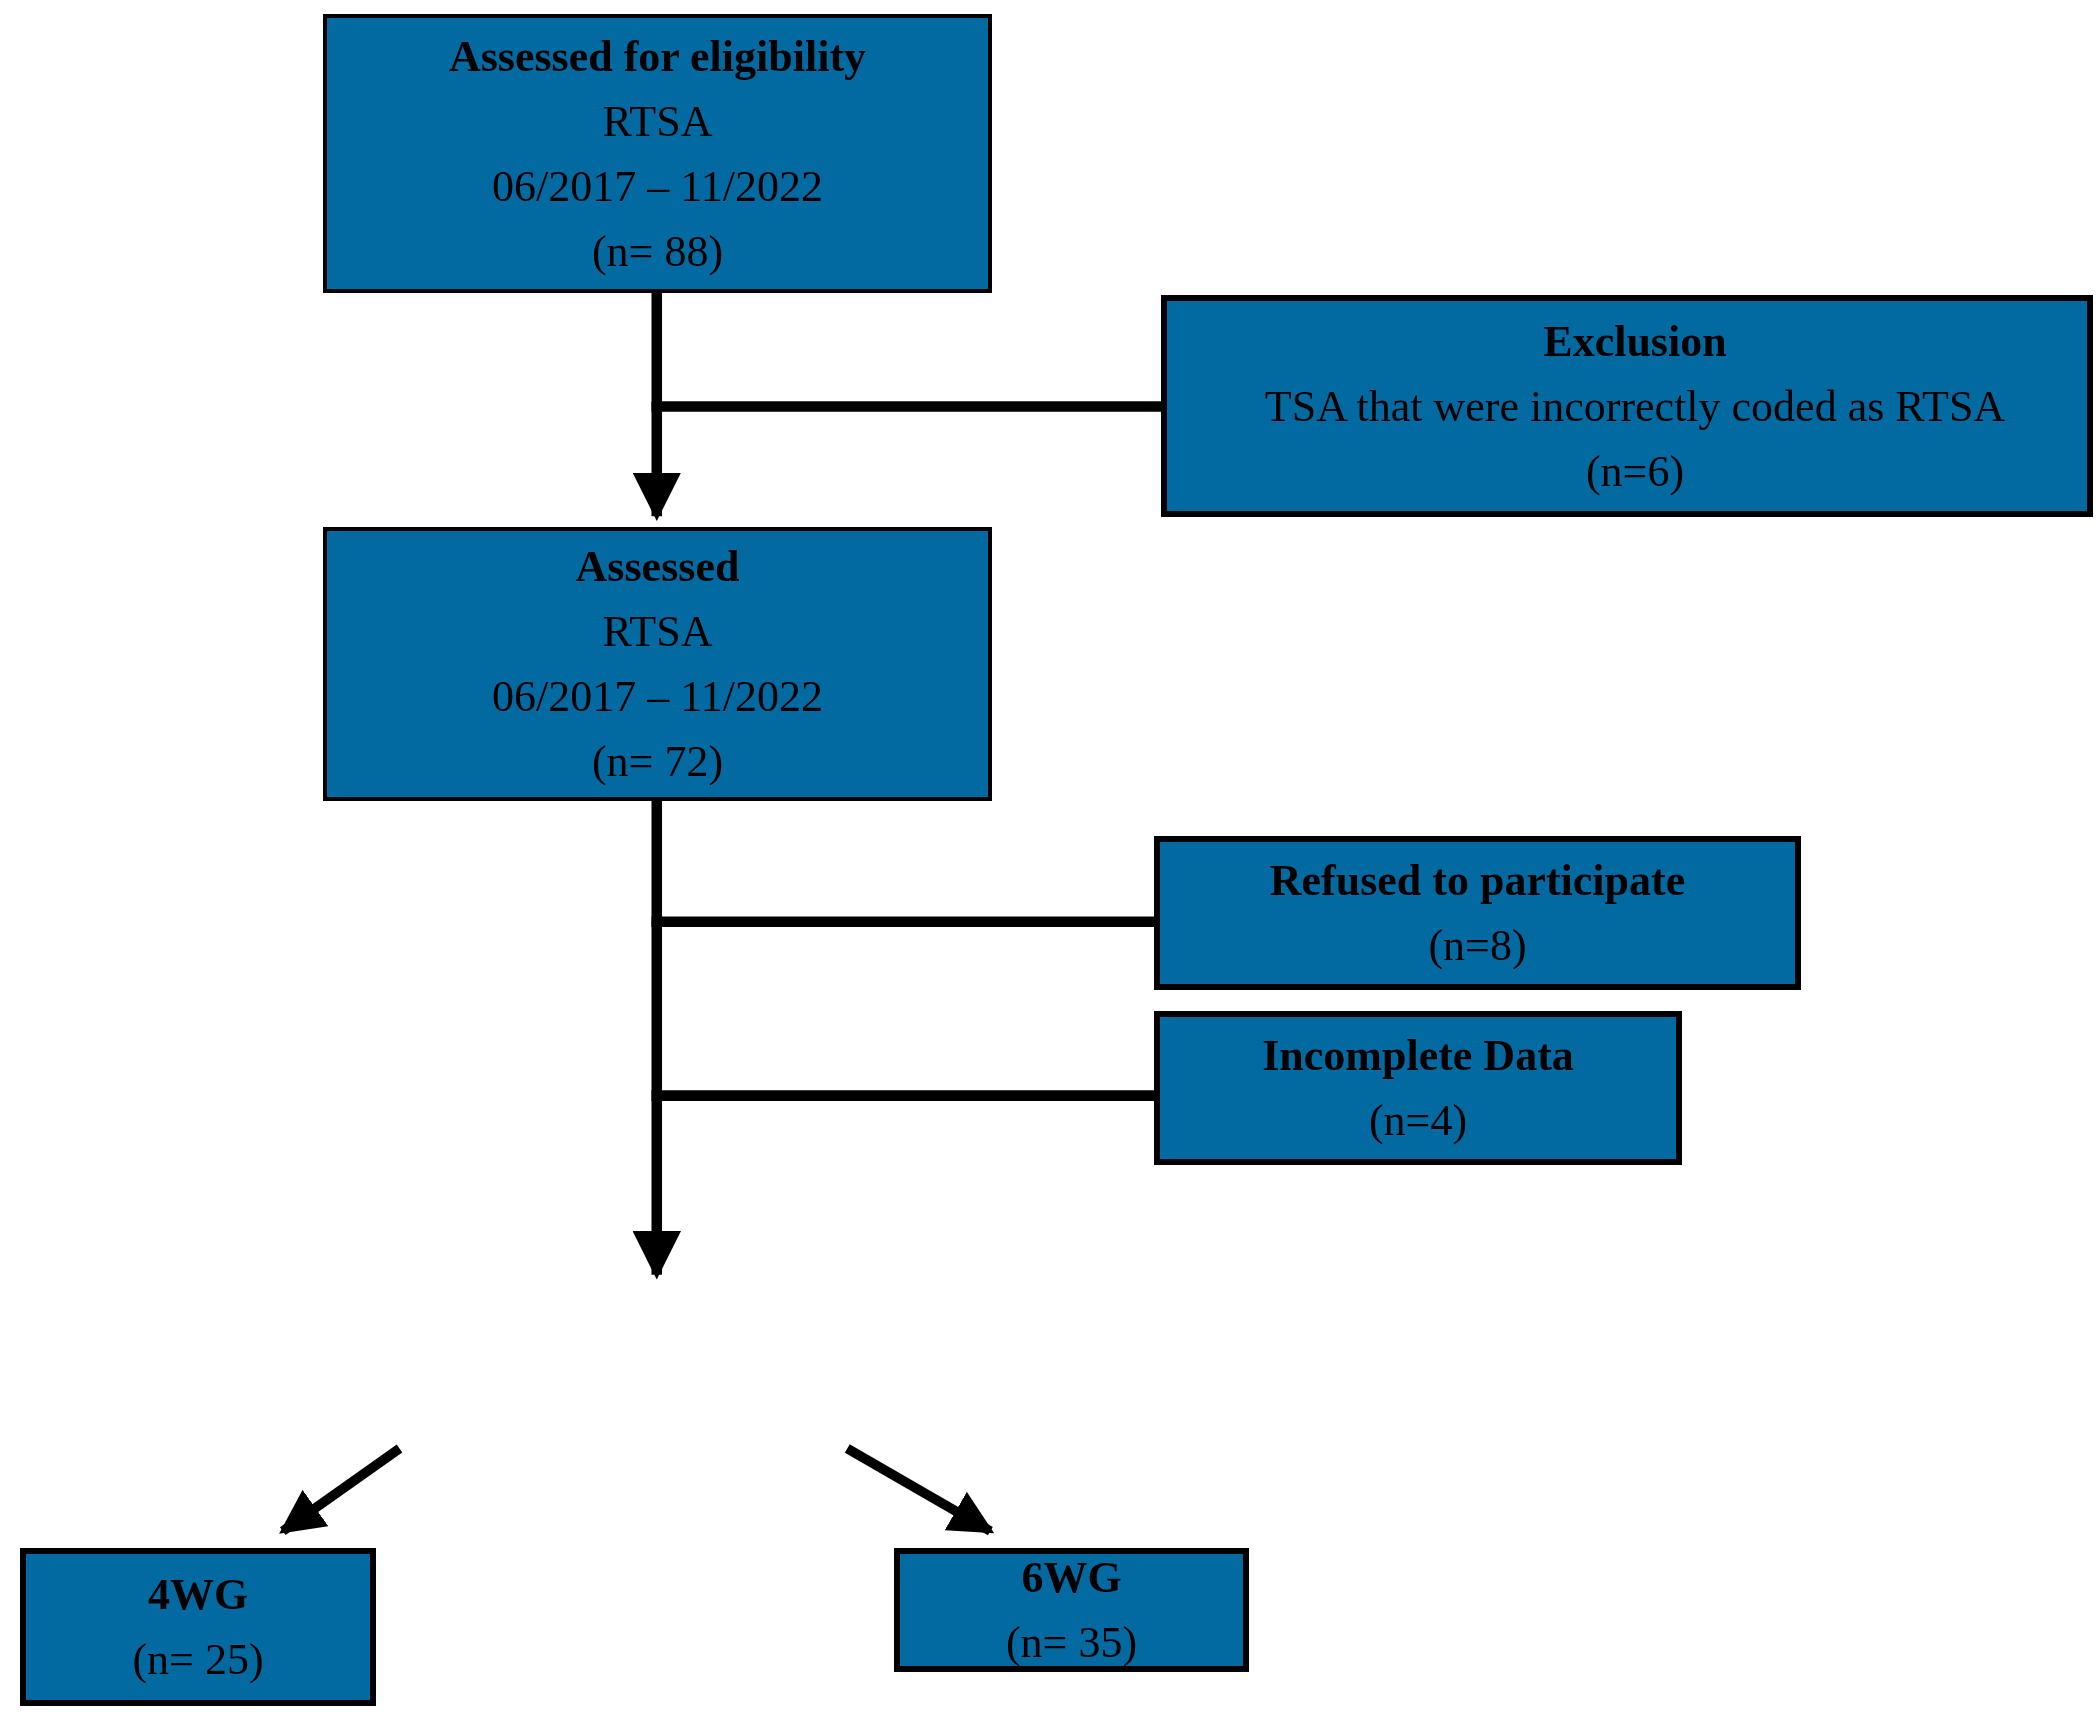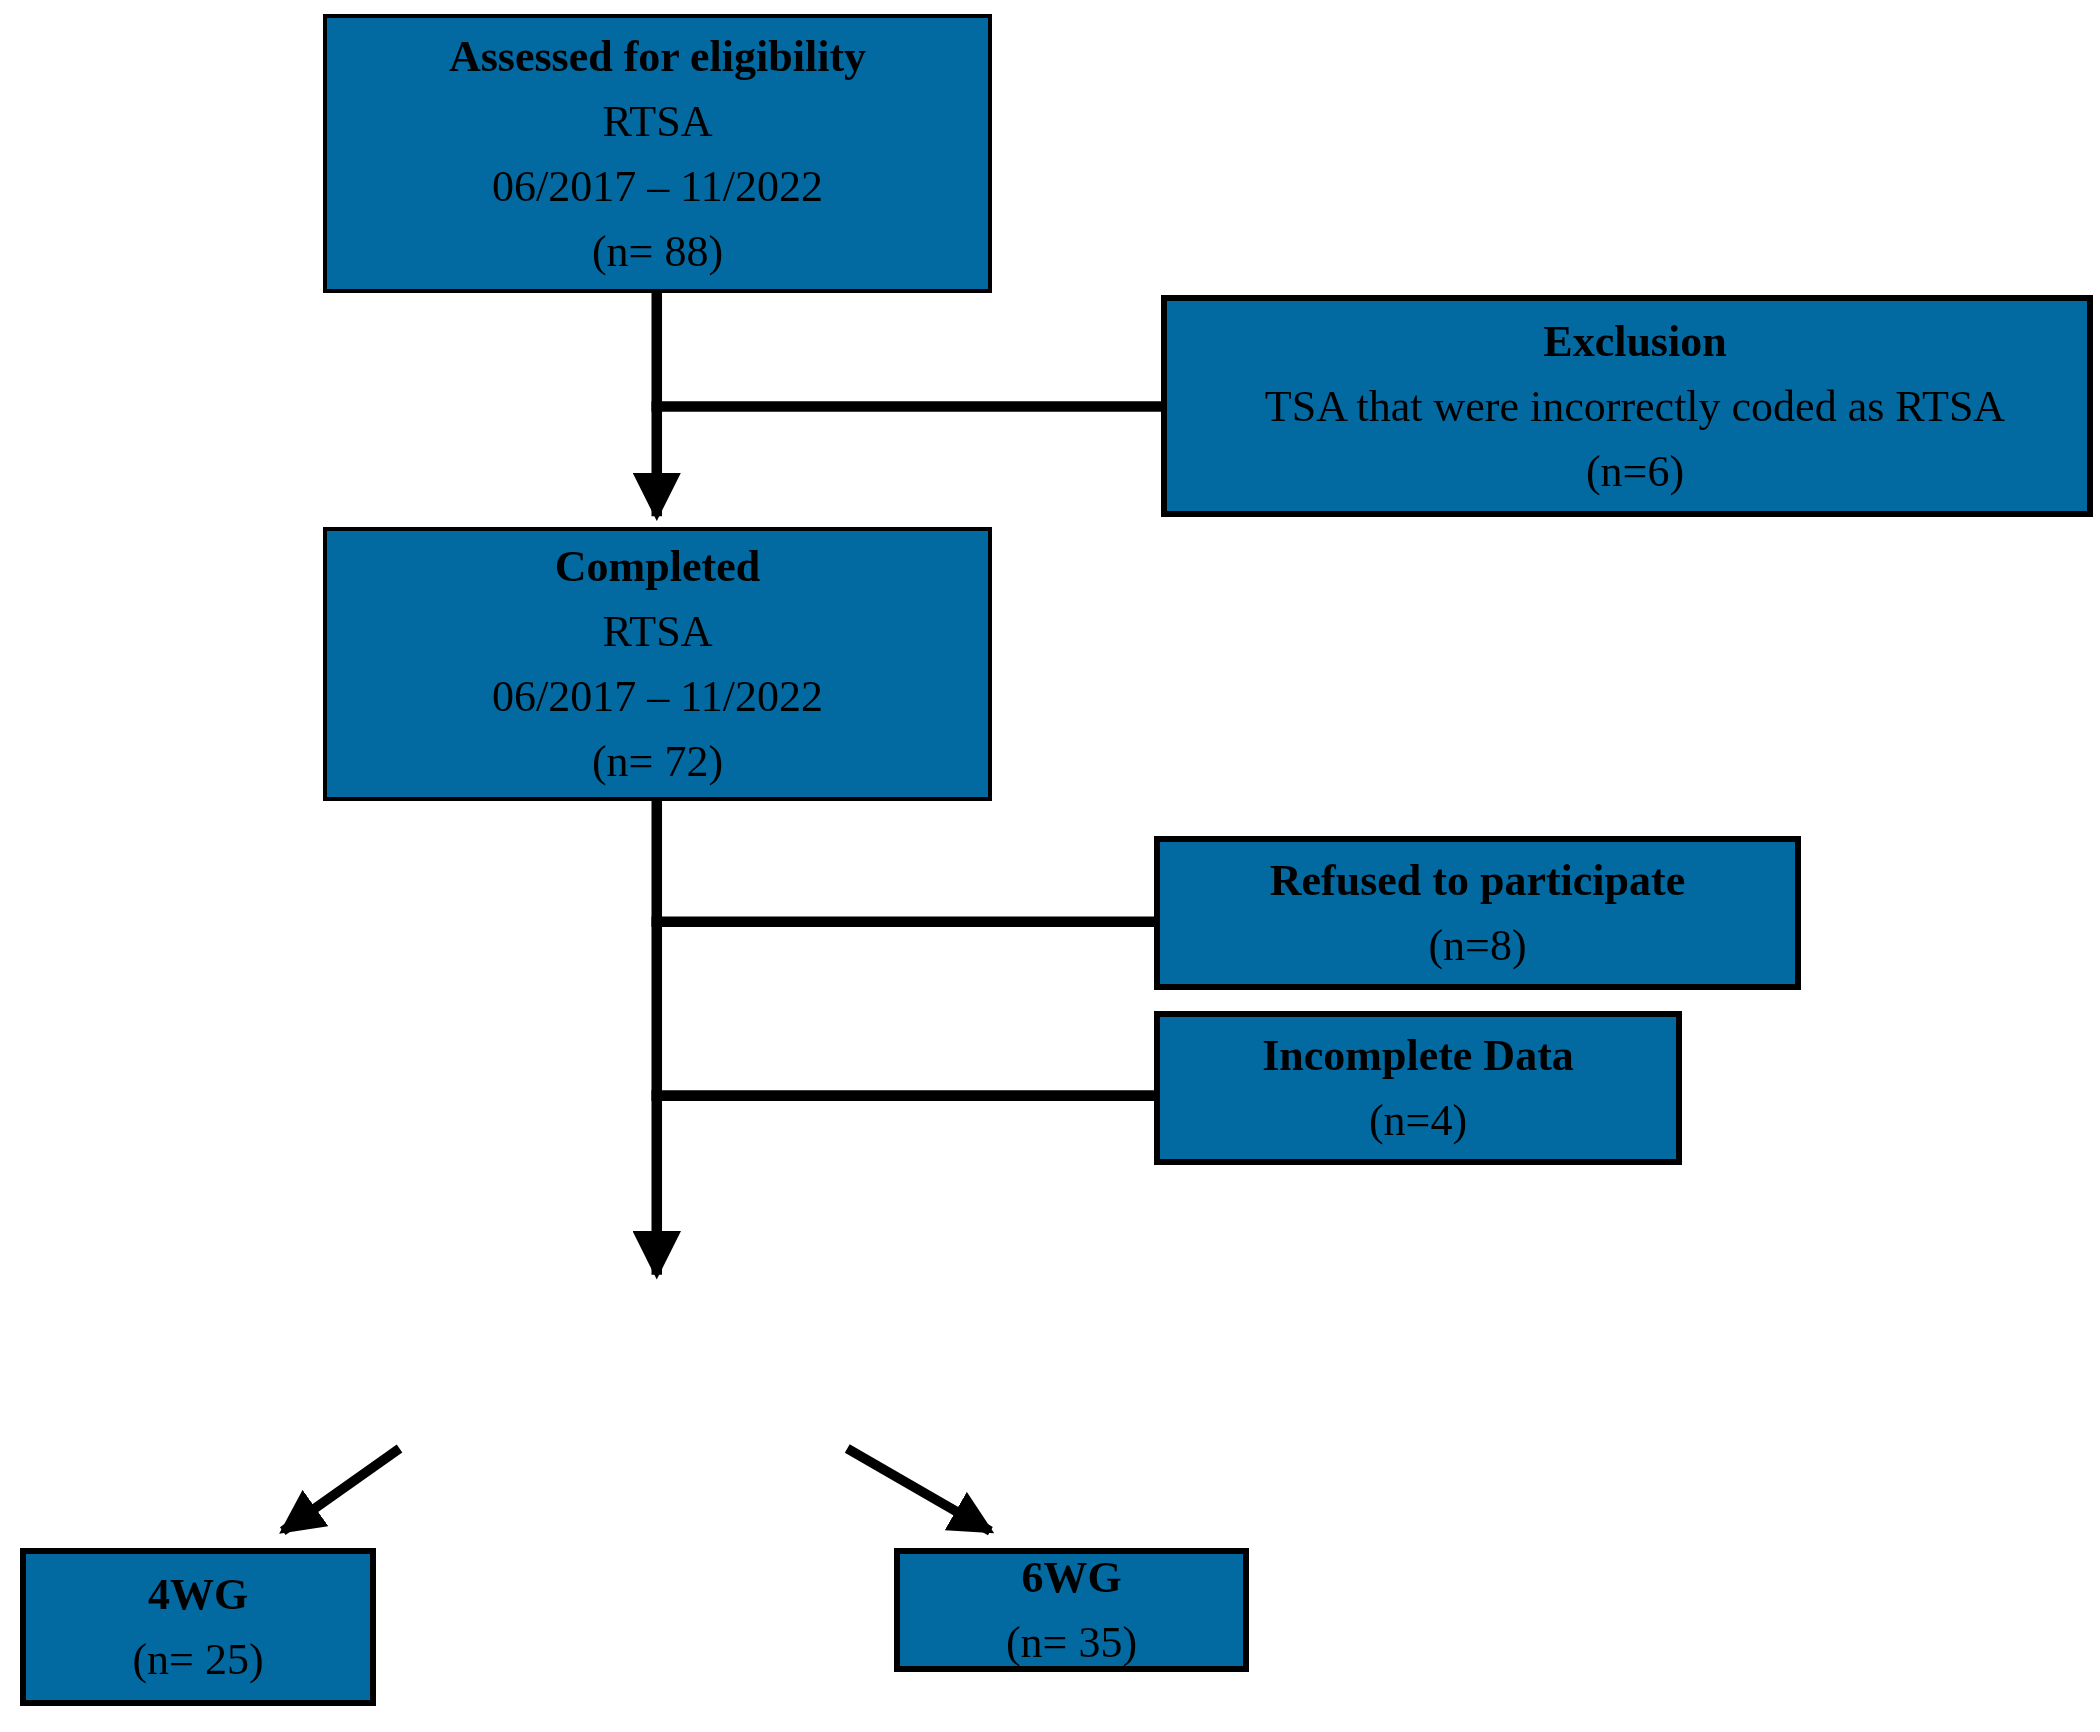--- a/index.html
+++ b/index.html
@@ -78,21 +78,21 @@
     <div>(n= 88)</div>
   </div>
 
   <div class="box thick exclusion">
     <div class="title">Exclusion</div>
     <div>TSA that were incorrectly coded as RTSA</div>
     <div>(n=6)</div>
   </div>
 
   <div class="box inclusion">
-    <div class="title">Completed</div>
+    <div class="title">Assessed</div>
     <div>RTSA</div>
     <div>06/2017 – 11/2022</div>
     <div>(n= 72)</div>
   </div>
 
   <div class="box thick refused">
     <div class="title">Refused to participate</div>
     <div>(n=8)</div>
   </div>
 

